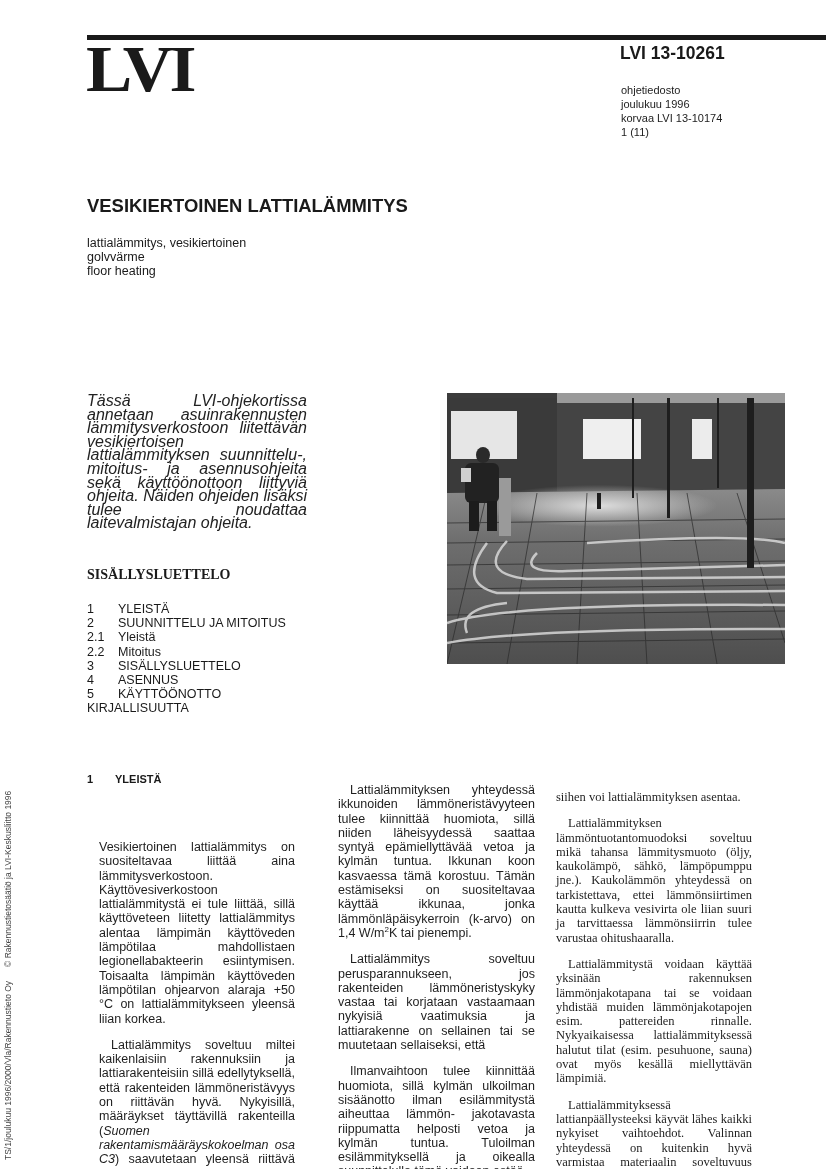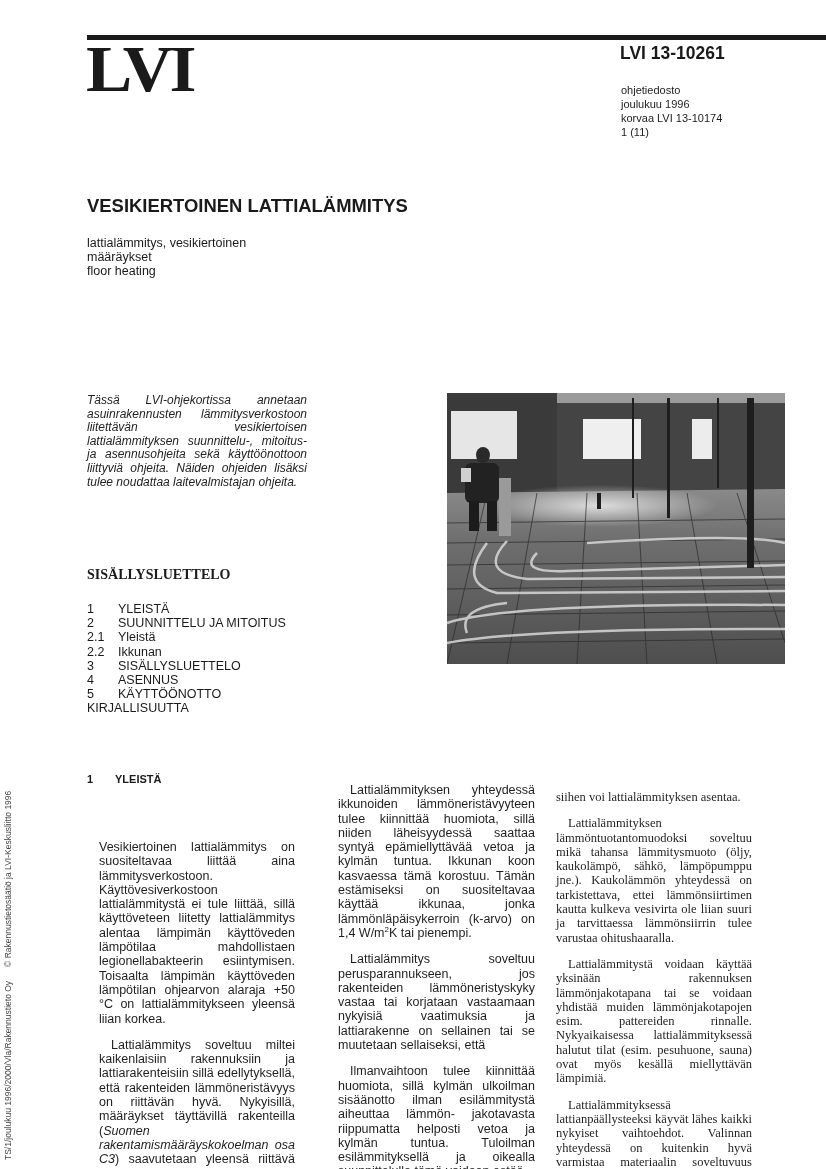--- a/index.html
+++ b/index.html
@@ -13,21 +13,21 @@
       left: 86px; top: 36px; font-family: "Liberation Serif", serif; font-weight: bold;
       font-size: 66px; letter-spacing: -3px; line-height: 1; transform: scaleX(1.05); transform-origin: left top;
       color: #1a1a1a;
     }
     .docnum { left: 620px; top: 42px; font-size: 19px; font-weight: bold; transform: scaleX(0.92); transform-origin: left top; }
     .meta { left: 621px; top: 83px; font-size: 11px; line-height: 14px; color: #222; }
     .meta div { white-space: nowrap; }
     .title { left: 87px; top: 195px; font-size: 19px; font-weight: bold; white-space: nowrap; transform: scaleX(0.97); transform-origin: left top; }
     .subtitles { left: 87px; top: 216px; font-size: 12.5px; line-height: 14.2px; margin-top: 20px; }
     .intro {
-      left: 87px; top: 394px; width: 220px; font-size: 12px; line-height: 13.6px; font-style: italic;
+      left: 87px; top: 394px; width: 220px; font-size: 16px; line-height: 13.6px; font-style: italic;
       text-align: justify; color: #222;
     }
     .photo { left: 447px; top: 393px; width: 338px; height: 271px; overflow: hidden; background: #3a3a3a; }
     .toc-title { left: 87px; top: 567px; font-size: 14px; font-weight: bold; font-family: Liberation Serif, serif; }
     .toc { left: 87px; top: 602px; font-size: 12.5px; line-height: 14.2px; }
     .toc-row { display: flex; white-space: nowrap; }
     .toc-num { width: 31px; }
     .sec1 { left: 87px; top: 773px; font-size: 11px; font-weight: bold; }
     .sec1 .num { display: inline-block; width: 28px; }
     .col { font-size: 12.5px; line-height: 14.3px; text-align: justify; color: #1e1e1e; }
@@ -52,21 +52,21 @@
 <div class="abs meta">
   <div>ohjetiedosto</div>
   <div>joulukuu 1996</div>
   <div>korvaa LVI 13-10174</div>
   <div>1 (11)</div>
 </div>
 
 <div class="abs title">VESIKIERTOINEN LATTIALÄMMITYS</div>
 <div class="abs subtitles">
   <div>lattialämmitys, vesikiertoinen</div>
-  <div>määräykset</div>
+  <div>golvvärme</div>
   <div>floor heating</div>
 </div>
 
 <div class="abs intro" lang="fi" style="hyphens:auto;">Tässä LVI-ohjekortissa annetaan asuinrakennusten lämmitysverkostoon liitettävän vesikiertoisen lattialämmityksen suunnittelu-, mitoitus- ja asennusohjeita sekä käyttöönottoon liittyviä ohjeita. Näiden ohjeiden lisäksi tulee noudattaa laitevalmistajan ohjeita.</div>
 
 <div class="abs photo">
   <svg width="338" height="271" viewBox="0 0 338 271">
     <defs>
       <linearGradient id="floorg" x1="0" y1="0" x2="0" y2="1">
         <stop offset="0" stop-color="#8a8a8a"></stop>
@@ -137,21 +137,21 @@
   <div class="toc-row">
       <span class="toc-num">2</span>
       <span>SUUNNITTELU JA MITOITUS</span>
     </div>
   <div class="toc-row">
       <span class="toc-num">2.1</span>
       <span>Yleistä</span>
     </div>
   <div class="toc-row">
       <span class="toc-num">2.2</span>
-      <span>Ikkunan</span>
+      <span>Mitoitus</span>
     </div>
   <div class="toc-row">
       <span class="toc-num">3</span>
       <span>SISÄLLYSLUETTELO</span>
     </div>
   <div class="toc-row">
       <span class="toc-num">4</span>
       <span>ASENNUS</span>
     </div>
   <div class="toc-row">

